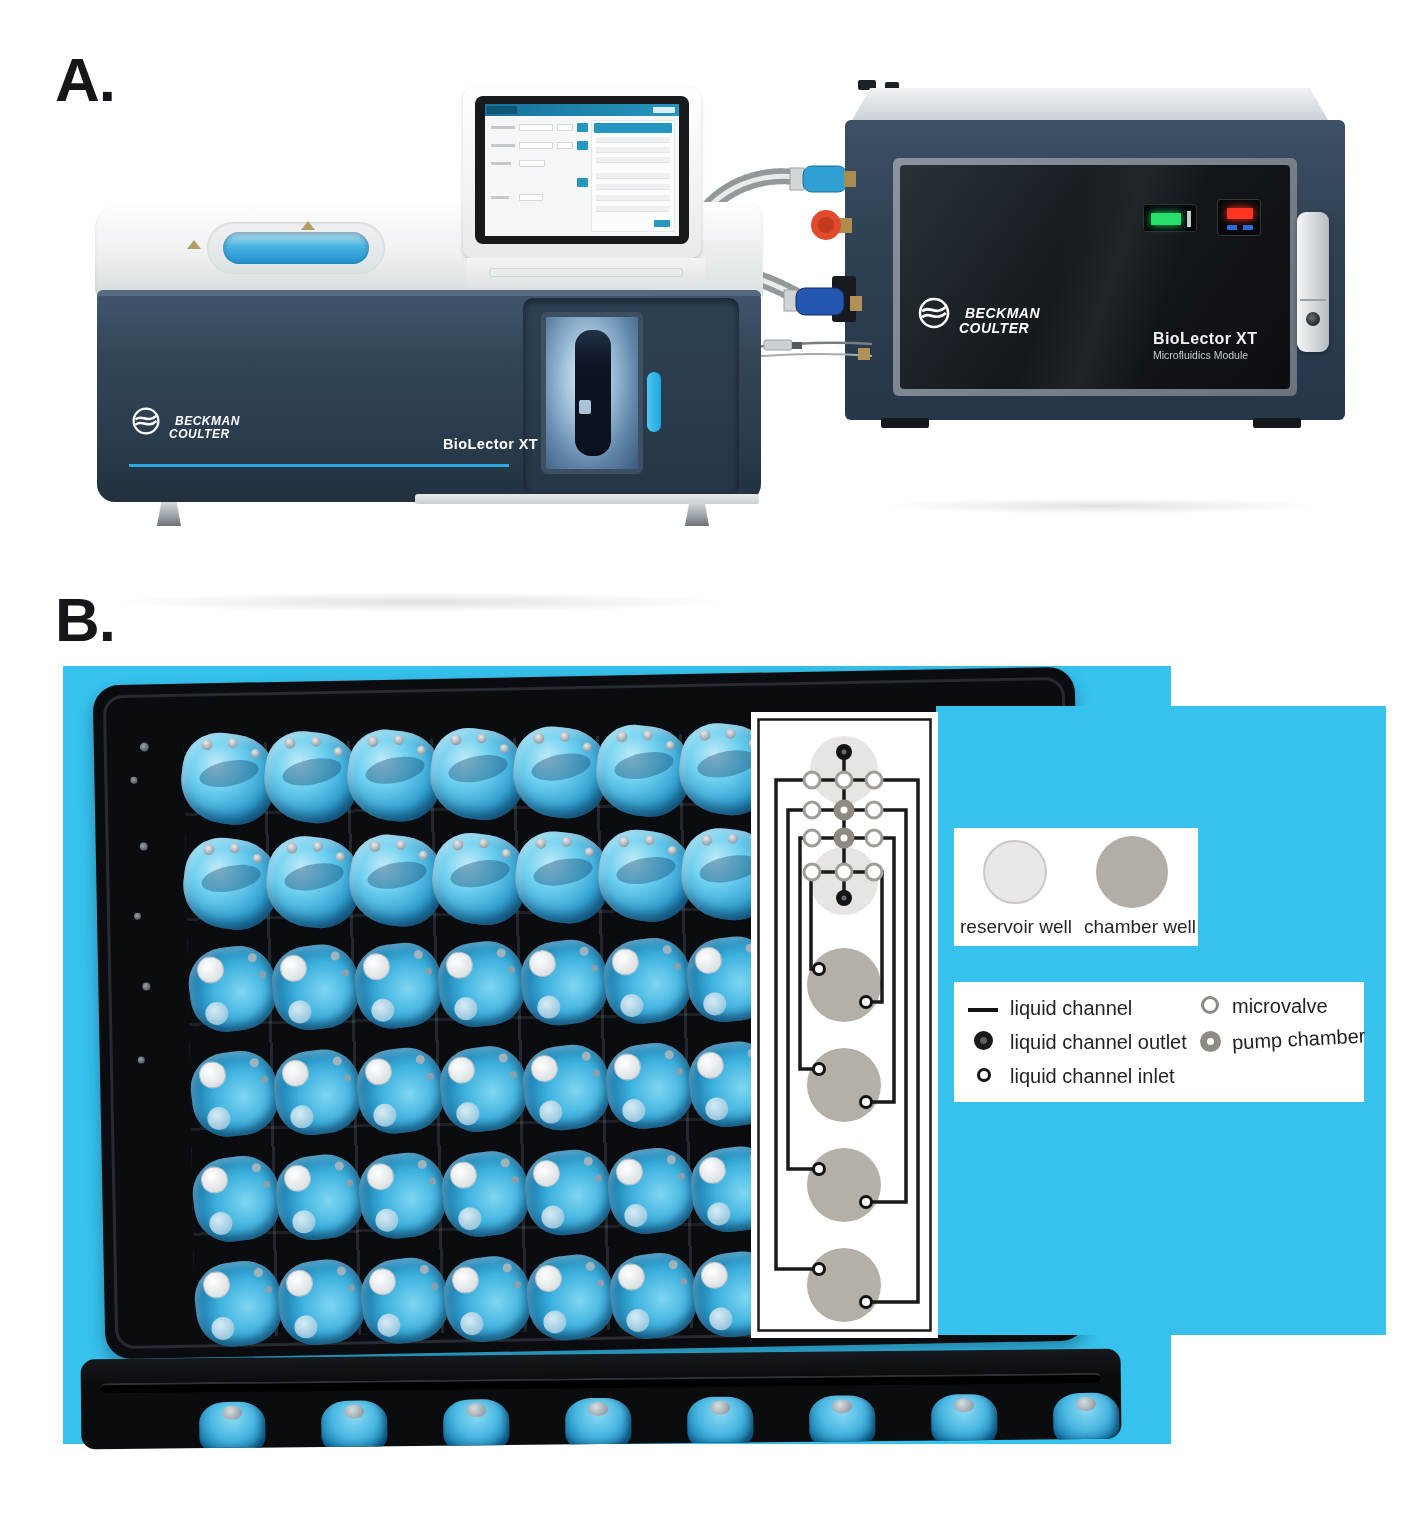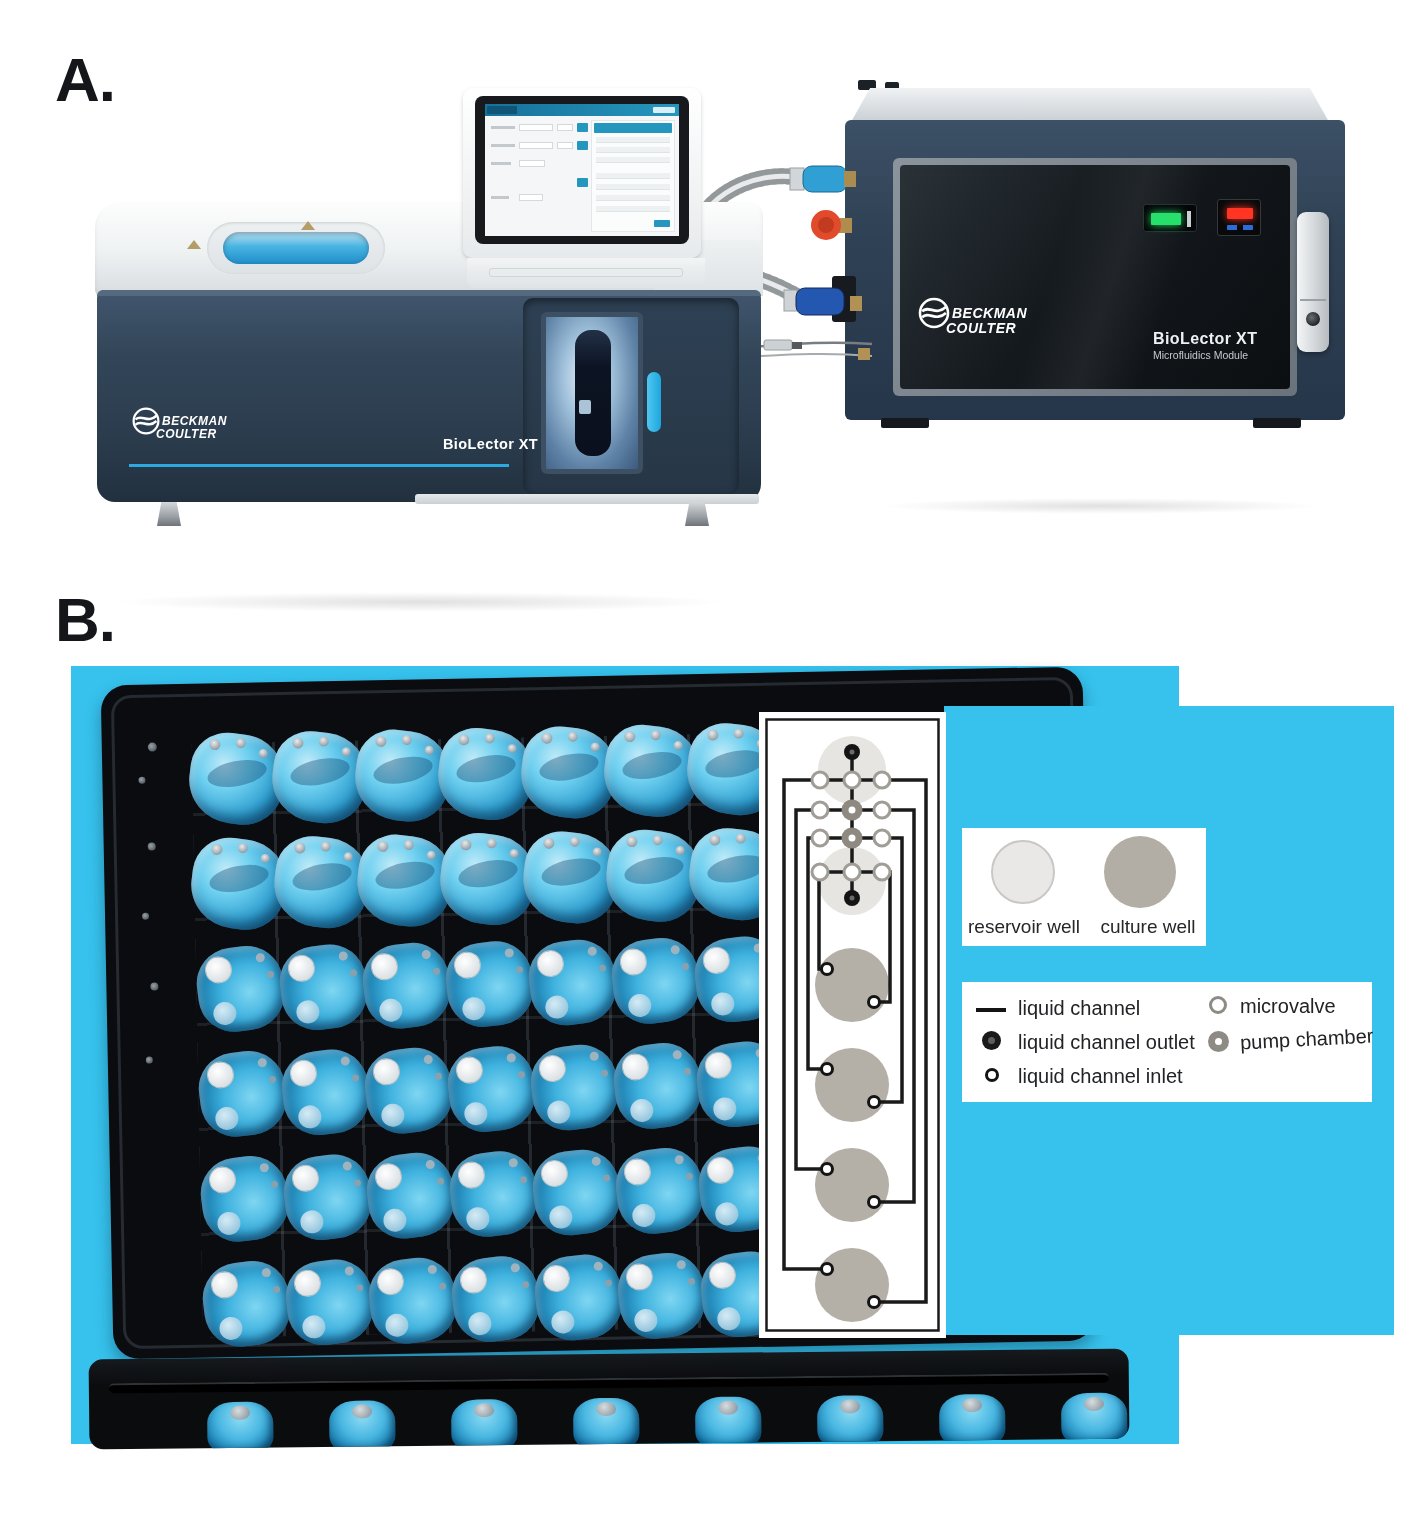--- a/index.html
+++ b/index.html
@@ -40,21 +40,21 @@
   .door-recess { position:absolute; left:428px; top:216px; width:216px; height:196px; background:linear-gradient(#2e4154,#263646); border-radius:10px; box-shadow:inset 0 3px 8px rgba(0,0,0,.5); }
   .door-window { position:absolute; left:446px; top:230px; width:102px; height:162px; border:5px solid #3c4f63; border-radius:6px; background:radial-gradient(ellipse at 45% 40%, #e8f2fb 0%, #9fc0da 35%, #5e82a6 70%, #3c5a7d 100%); }
   .door-slot { position:absolute; left:480px; top:248px; width:36px; height:126px; background:linear-gradient(180deg,#223046,#0c1322 30%,#0a101d); border-radius:16px; }
   .door-chip { position:absolute; left:484px; top:318px; width:12px; height:14px; background:#aac3d6; border-radius:2px; }
   .door-handle { position:absolute; left:552px; top:290px; width:14px; height:60px; background:linear-gradient(90deg,#4fc7f0,#1ea6dd); border-radius:7px; }
   .cyan-line { position:absolute; left:34px; top:382px; width:380px; height:3px; background:#2baae0; }
   .model-label { position:absolute; left:348px; top:354px; color:#ffffff; font-size:14.5px; font-weight:700; letter-spacing:.4px; }
   .base-strip { position:absolute; left:320px; top:412px; width:344px; height:10px; background:linear-gradient(#e7eaec,#c9cfd3); border-radius:3px; }
   .foot { position:absolute; width:24px; height:24px; background:linear-gradient(180deg,#d6d9db,#9aa0a5 60%,#6d7378); clip-path:polygon(18% 0,82% 0,100% 100%,0 100%); }
 
-  .brand { position:absolute; display:flex; align-items:flex-start; gap:1px; }
+  .brand { position:absolute; display:flex; align-items:flex-start; gap:14px; }
   .brand svg { display:block; }
   .brand-text { color:#fff; font-weight:700; font-style:italic; line-height:1.05; }
   .brand-text .l1 { display:block; letter-spacing:.5px; }
   .brand-text .l2 { display:block; letter-spacing:.5px; margin-left:-6px; }
 
   
   .module { position:absolute; left:845px; top:80px; width:505px; height:360px; z-index:2; }
   .mod-nub { position:absolute; background:#1c2127; border-radius:2px; }
   .mod-top { position:absolute; left:6px; top:8px; width:478px; height:34px; clip-path:polygon(4% 0,96% 0,100% 100%,0 100%); background:linear-gradient(180deg,#f0f2f3,#c9cfd4); }
   .mod-body { position:absolute; left:0; top:40px; width:500px; height:300px; background:linear-gradient(180deg,#3c5066 0%,#2f4154 40%,#26364a 100%); border-radius:6px; }
@@ -72,21 +72,21 @@
   .mod-model .m1 { display:block; color:#eef1f3; font-size:16px; font-weight:700; letter-spacing:.4px; }
   .mod-model .m2 { display:block; color:#c3cad0; font-size:10.5px; margin-top:1px; }
   .mod-handle { position:absolute; left:452px; top:132px; width:32px; height:140px; background:linear-gradient(90deg,#f4f5f6,#d4d8db 55%,#b6bbbf); border-radius:9px; box-shadow:0 2px 5px rgba(0,0,0,.35); }
   .mod-handle .split { position:absolute; left:3px; right:3px; top:62%; height:2px; background:#9aa0a5; }
   .mod-handle .keyhole { position:absolute; left:9px; bottom:26px; width:14px; height:14px; border-radius:50%; background:radial-gradient(circle at 40% 40%,#6a6f74,#22262a 70%); }
   .mod-foot { position:absolute; height:10px; width:48px; background:#15191e; border-radius:2px; top:338px; }
 
   .hoses { position:absolute; left:672px; top:130px; z-index:2; }
 
   
-  .photo { position:absolute; left:71px; top:666px; width:1323px; height:558px; }
+  .photo { position:absolute; left:63px; top:666px; width:1323px; height:558px; }
   .cyan-a { position:absolute; left:0; top:0; width:1108px; height:778px; background:#36c2ed; }
   .cyan-b { position:absolute; left:873px; top:40px; width:450px; height:629px; background:#36c2ed; }
 
   .plate { position:absolute; left:36px; top:10px; width:982px; height:674px; background:#0a0c0f; border-radius:26px; transform:rotate(-1.1deg); box-shadow:0 8px 16px rgba(0,20,40,.35); overflow:hidden; }
   .plate-rim { position:absolute; left:10px; top:10px; right:10px; bottom:10px; border:3px solid rgba(120,135,150,.25); border-radius:20px; }
   .plate-texture { position:absolute; left:90px; top:60px; right:40px; bottom:20px;
     background-image:repeating-linear-gradient(90deg, transparent 0 80px, rgba(190,215,235,.14) 80px 83px),
                      repeating-linear-gradient(0deg, transparent 0 102px, rgba(190,215,235,.10) 102px 105px); }
   .screw { position:absolute; border-radius:50%; background:radial-gradient(circle at 40% 40%,#9aa3aa,#565d63 70%); }
 
@@ -773,21 +773,21 @@
           <circle cx="68" cy="557" r="5.5"></circle>
             <circle cx="115" cy="590" r="5.5"></circle>
         </g>
       </svg>
     </div>
 
     <div class="legend-box" style="left:891px; top:162px; width:244px; height:118px;">
       <div class="legend-circle" style="left:29px; top:12px; width:64px; height:64px; background:#e9e8e6; border:2px solid #c9c8c5;"></div>
       <div class="legend-circle" style="left:142px; top:8px; width:72px; height:72px; background:#b2ada5;"></div>
       <div class="legend-label" style="left:-4px; top:88px; width:132px;">reservoir well</div>
-      <div class="legend-label" style="left:128px; top:88px; width:116px;">culture well</div>
+      <div class="legend-label" style="left:128px; top:88px; width:116px;">chamber well</div>
     </div>
 
     <div class="legend-box" style="left:891px; top:316px; width:410px; height:120px;">
       <div class="sym-line" style="left:14px; top:26px; width:30px; height:4px;"></div>
       <div class="l2-label" style="left:56px; top:15px;">liquid channel</div>
       <div class="sym-dot" style="left:20px; top:49px; width:19px; height:19px; background:#1a1a1a;"></div>
       <div class="sym-dot" style="left:26px; top:55px; width:7px; height:7px; background:#5e5e5e;"></div>
       <div class="l2-label" style="left:56px; top:49px;">liquid channel outlet</div>
       <div class="sym-dot" style="left:23px; top:86px; width:14px; height:14px; background:#fff; border:3.5px solid #141414;"></div>
       <div class="l2-label" style="left:56px; top:83px;">liquid channel inlet</div>

